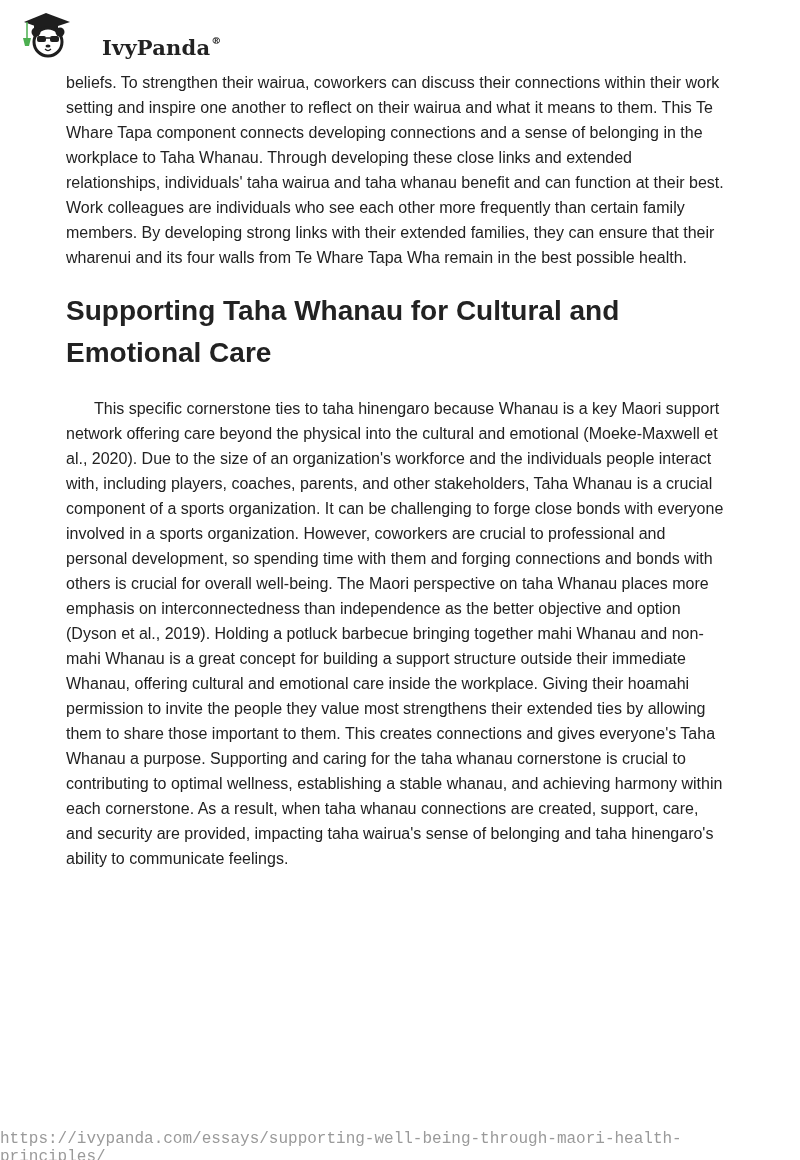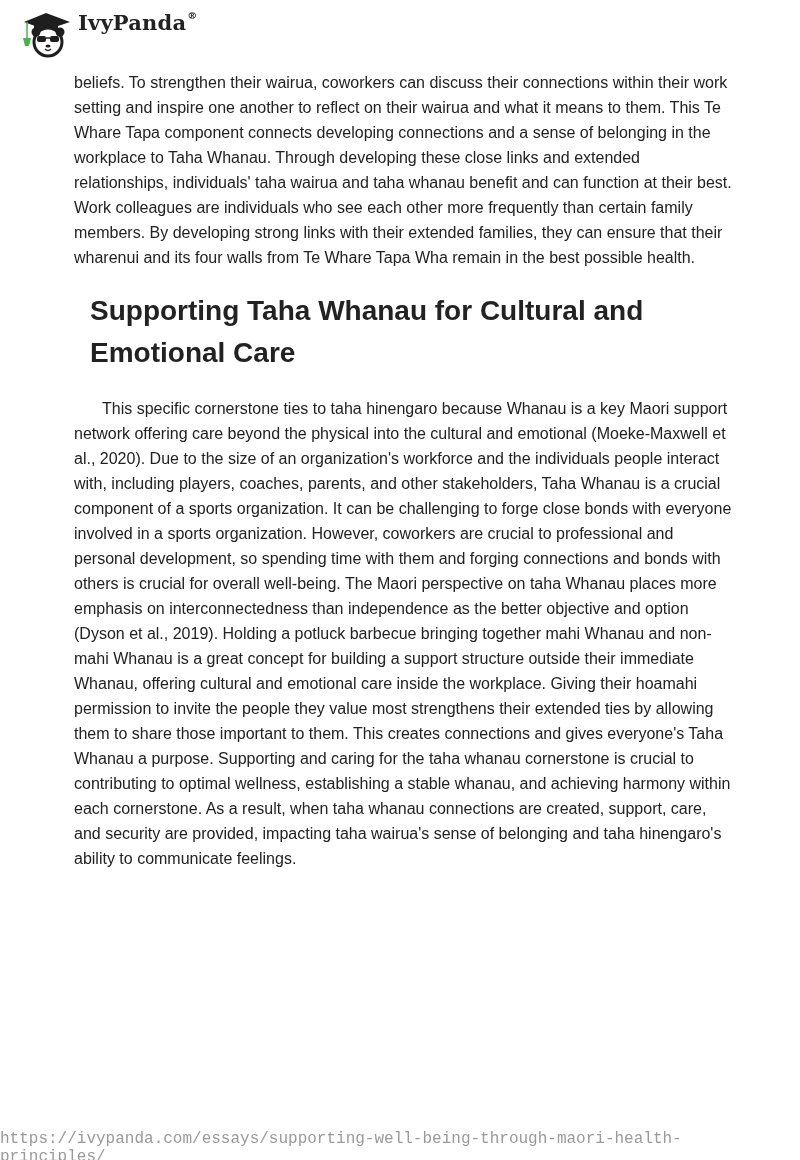--- a/index.html
+++ b/index.html
@@ -20,22 +20,23 @@
       top: 0;
       left: 0;
       width: 800px;
       height: 66px;
     }
     .logo {
       position: absolute;
       left: 18px;
       top: 8px;
       display: flex;
-      align-items: flex-start;
+      align-items: flex-end;
       text-decoration: none;
+      gap: 24px;
     }
     .logo-icon {
       width: 56px;
       height: 50px;
       display: block;
     }
     .logo-text {
       font-family: "DejaVu Serif", serif;
       font-weight: bold;
       font-size: 21px;
@@ -54,38 +55,38 @@
     }
     .header-title {
       position: absolute;
       right: 33px;
       top: 14px;
       font-size: 13px;
       color: #7a7a7a;
     }
     .content {
       position: absolute;
-      left: 74px;
+      left: 66px;
       top: 70px;
       width: 660px;
     }
     .para {
       font-size: 16px;
       line-height: 25px;
       margin: 0;
       color: #222222;
     }
     .para.indent {
       text-indent: 28px;
     }
     .heading {
       font-size: 28px;
       line-height: 42px;
       font-weight: bold;
-      margin: 20px 0 22px 16px;
+      margin: 20px 0 22px 0;
       color: #222222;
     }
     .footer-url {
       position: absolute;
       right: 32px;
       top: 1130px;
       font-size: 16px;
       color: #9a9a9a;
       text-decoration: none;
       font-family: Liberation Mono, monospace;

